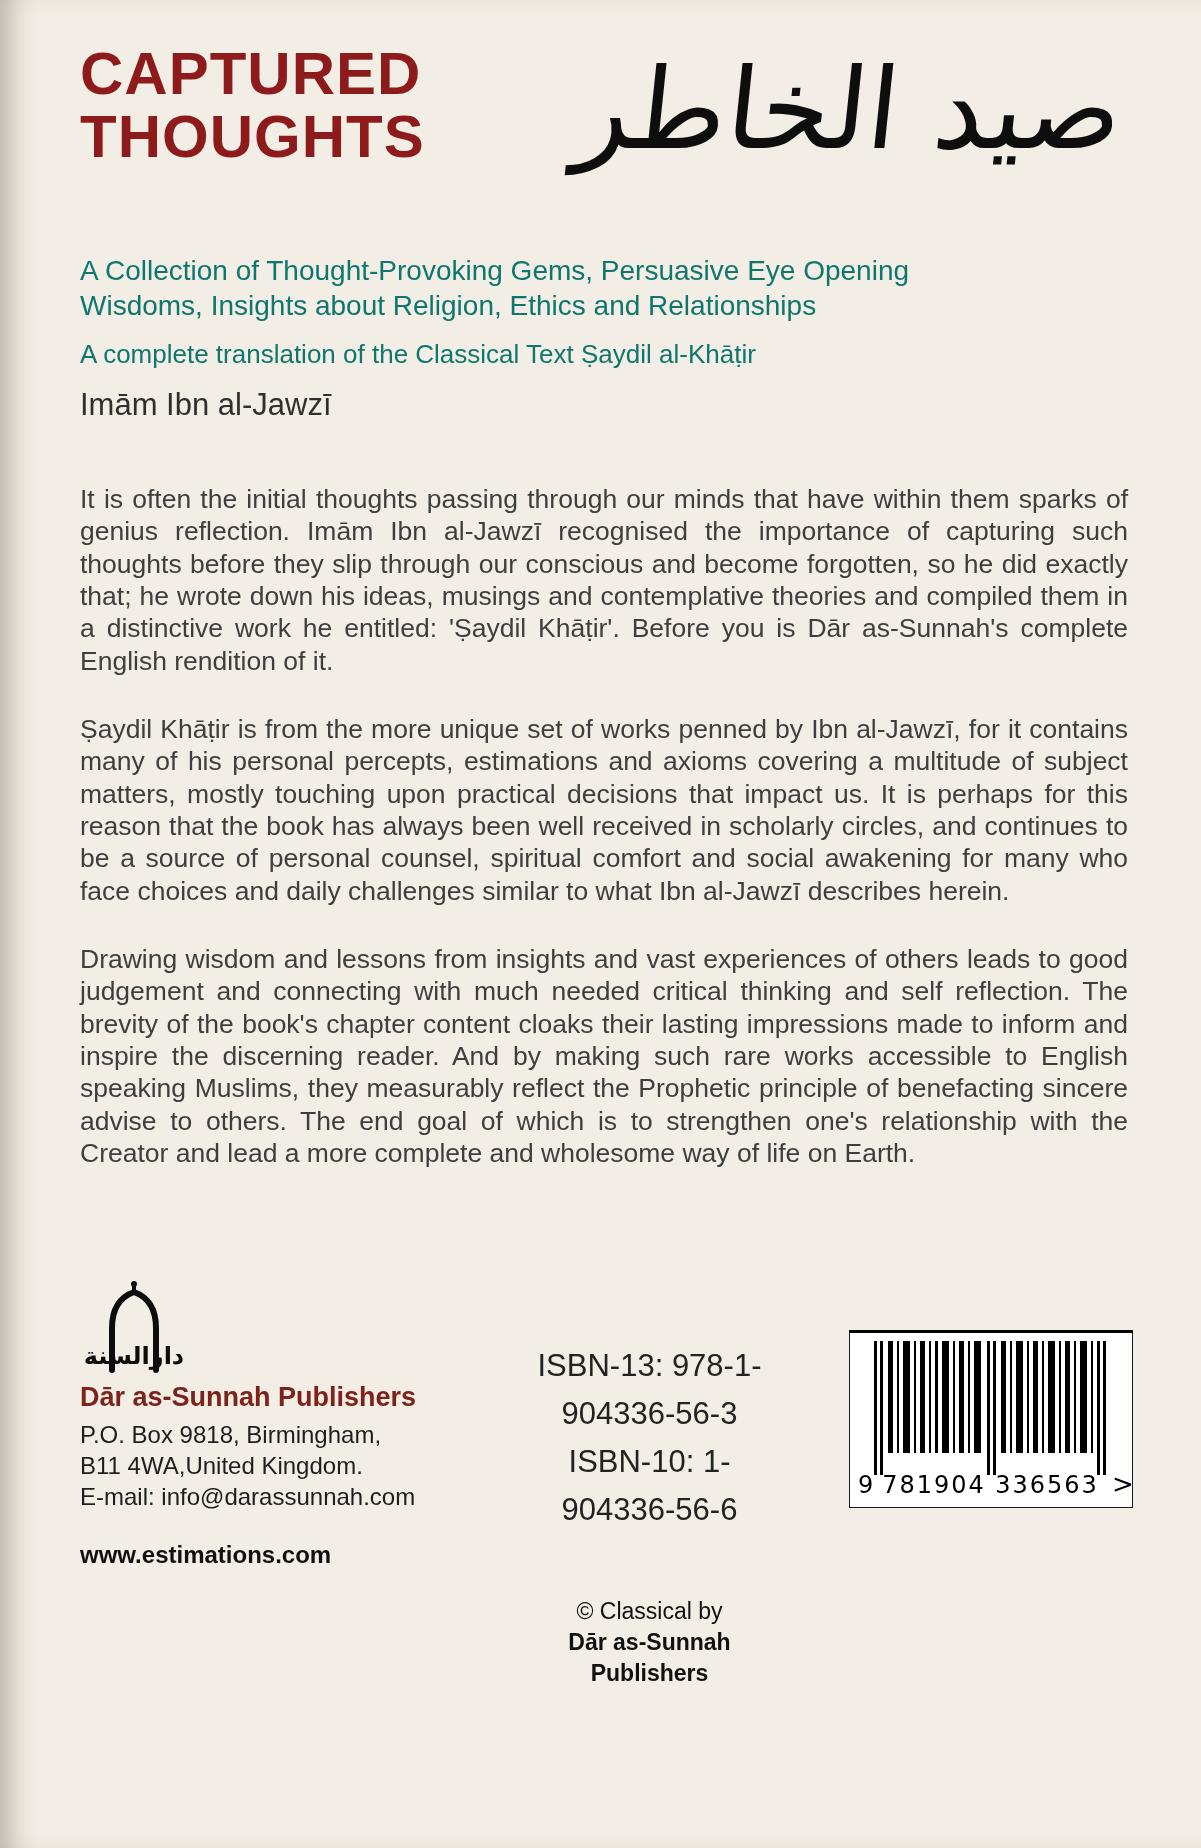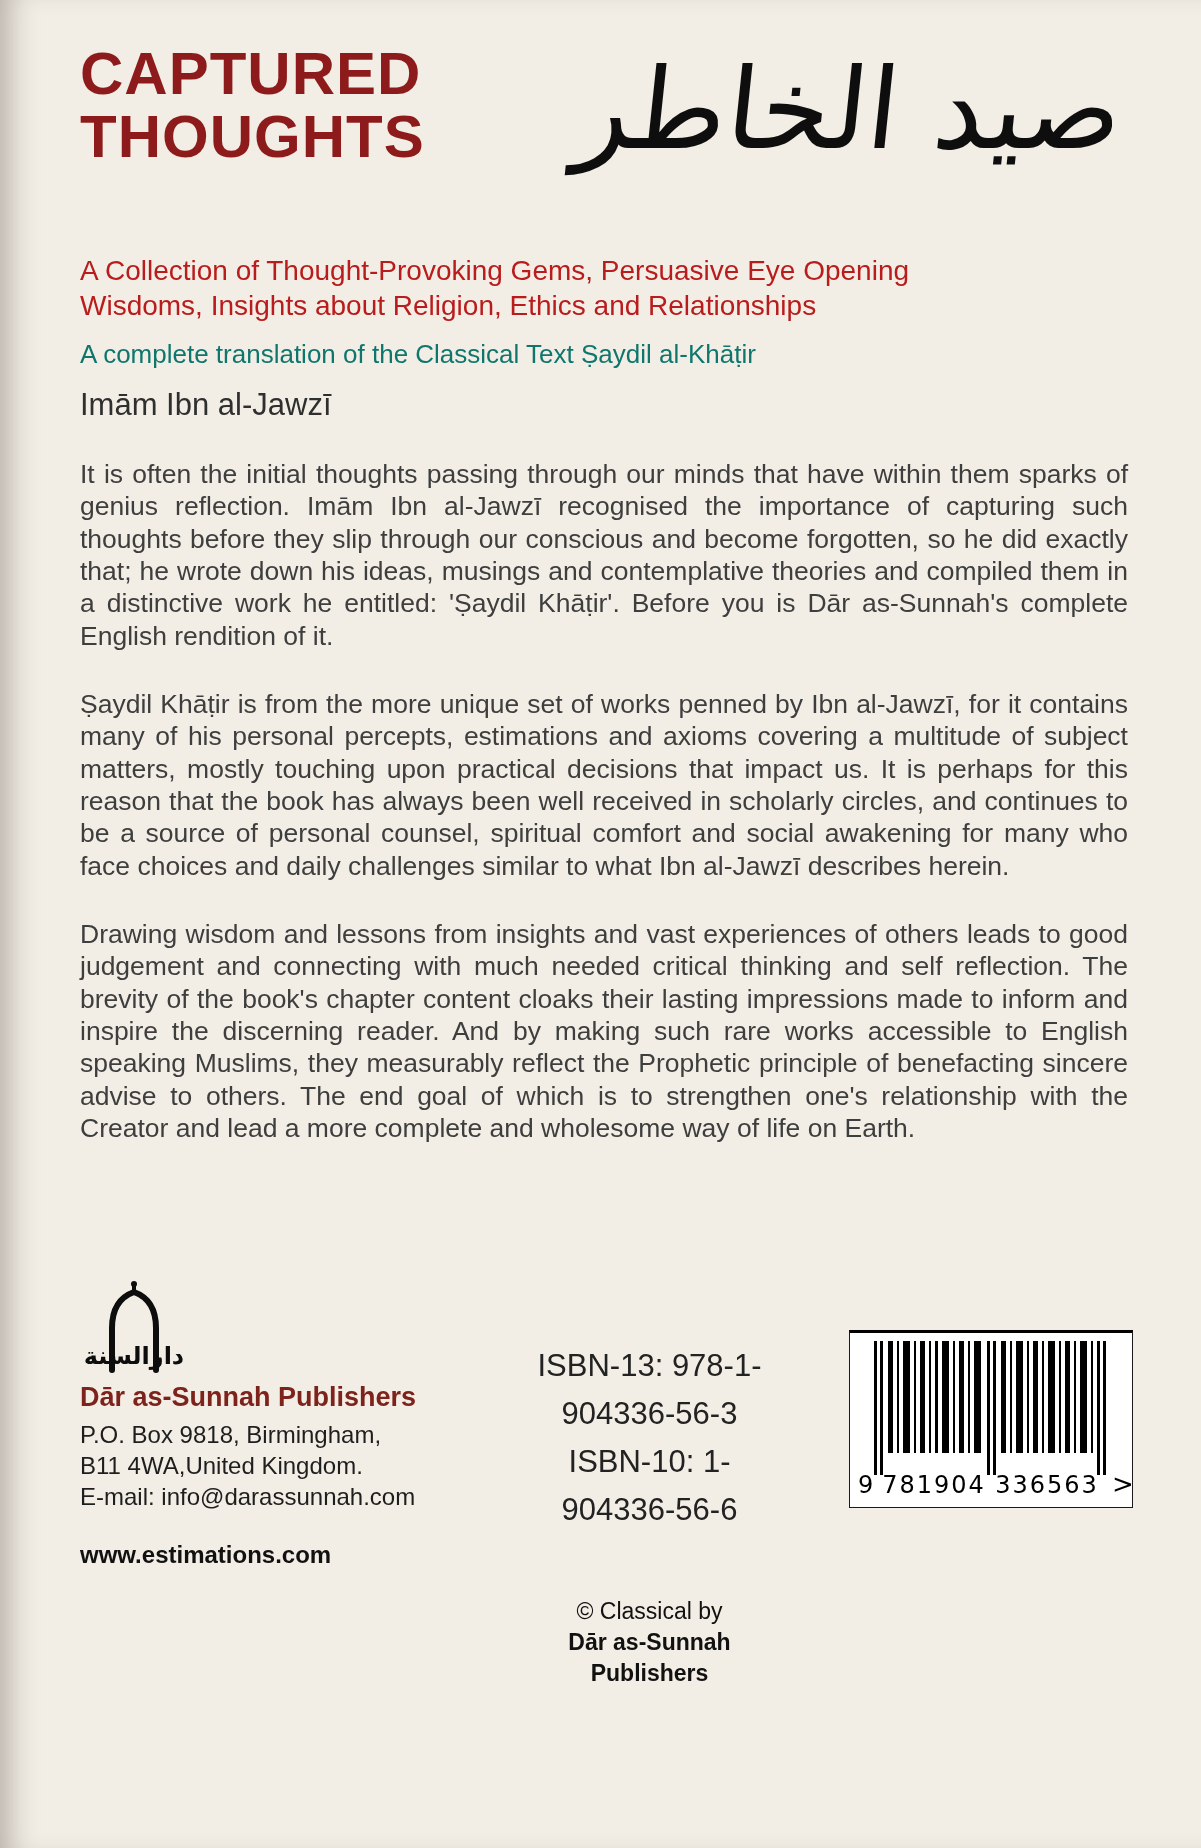--- a/index.html
+++ b/index.html
@@ -19,25 +19,25 @@
   .header { display:flex; justify-content:space-between; align-items:flex-start; min-height:185px; }
   .title { margin:0; color:#8e1b1b; font-weight:bold; font-size:60px; line-height:1.05; letter-spacing:1px; }
   .title span { display:block; }
   .arabic-callig {
     font-family:"DejaVu Sans",sans-serif;
     font-size:112px; line-height:0.95; color:#0e0e0e;
     transform:skewX(-6deg);
     padding:14px 8px 0 0; white-space:nowrap;
   }
   
-  .subtitle { margin:26px 0 0 0; width:880px; font-size:28px; line-height:1.25; color:#b91c1c; }
+  .subtitle { margin:26px 0 0 0; width:880px; font-size:28px; line-height:1.25; color:#0f766e; }
   .translation-note { margin:16px 0 17px 0; font-size:26px; color:#0f766e; }
   .author { margin:8px 0 0 0; font-size:31px; font-weight:normal; color:#2f2f2f; }
   
-  .body-text { margin-top:35px; width:1048px; }
+  .body-text { margin-top:60px; width:1048px; }
   .body-text p {
     margin:0 0 36px 0;
     font-size:26.5px; line-height:1.22;
     text-align:justify; color:#3e3e3e;
   }
   
   .footer {
     position:absolute; left:80px; right:62px; top:1280px;
     display:flex; justify-content:space-between; align-items:flex-start;
   }

